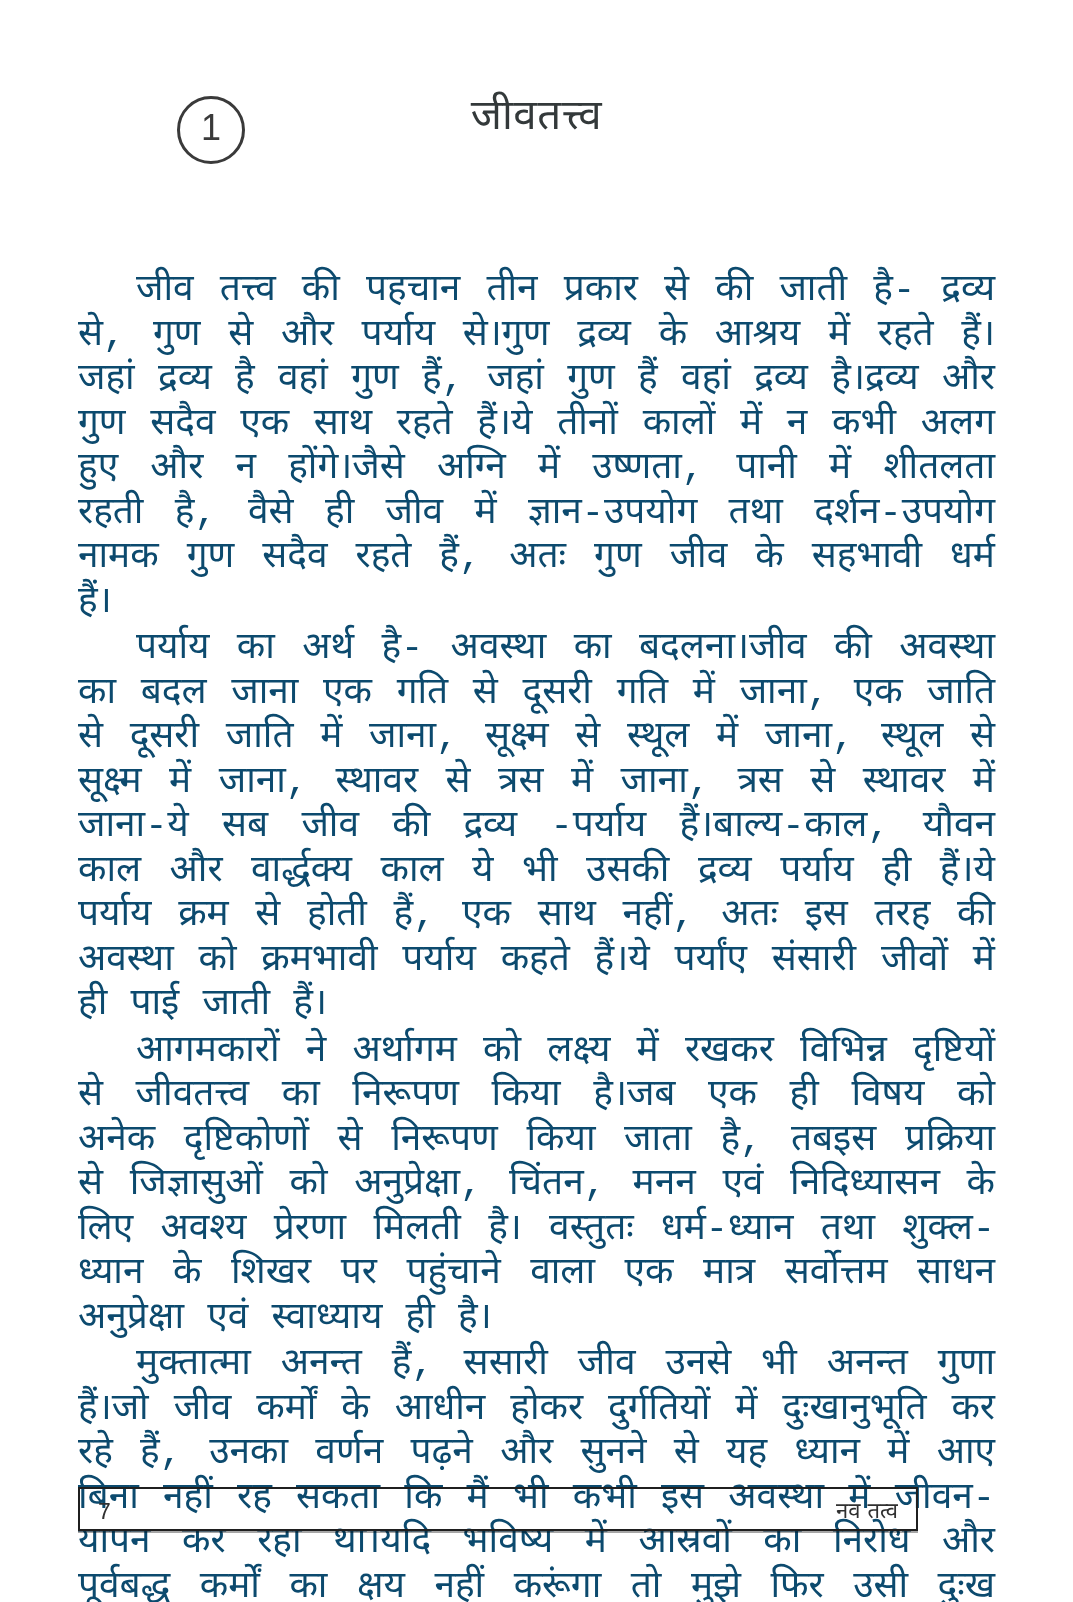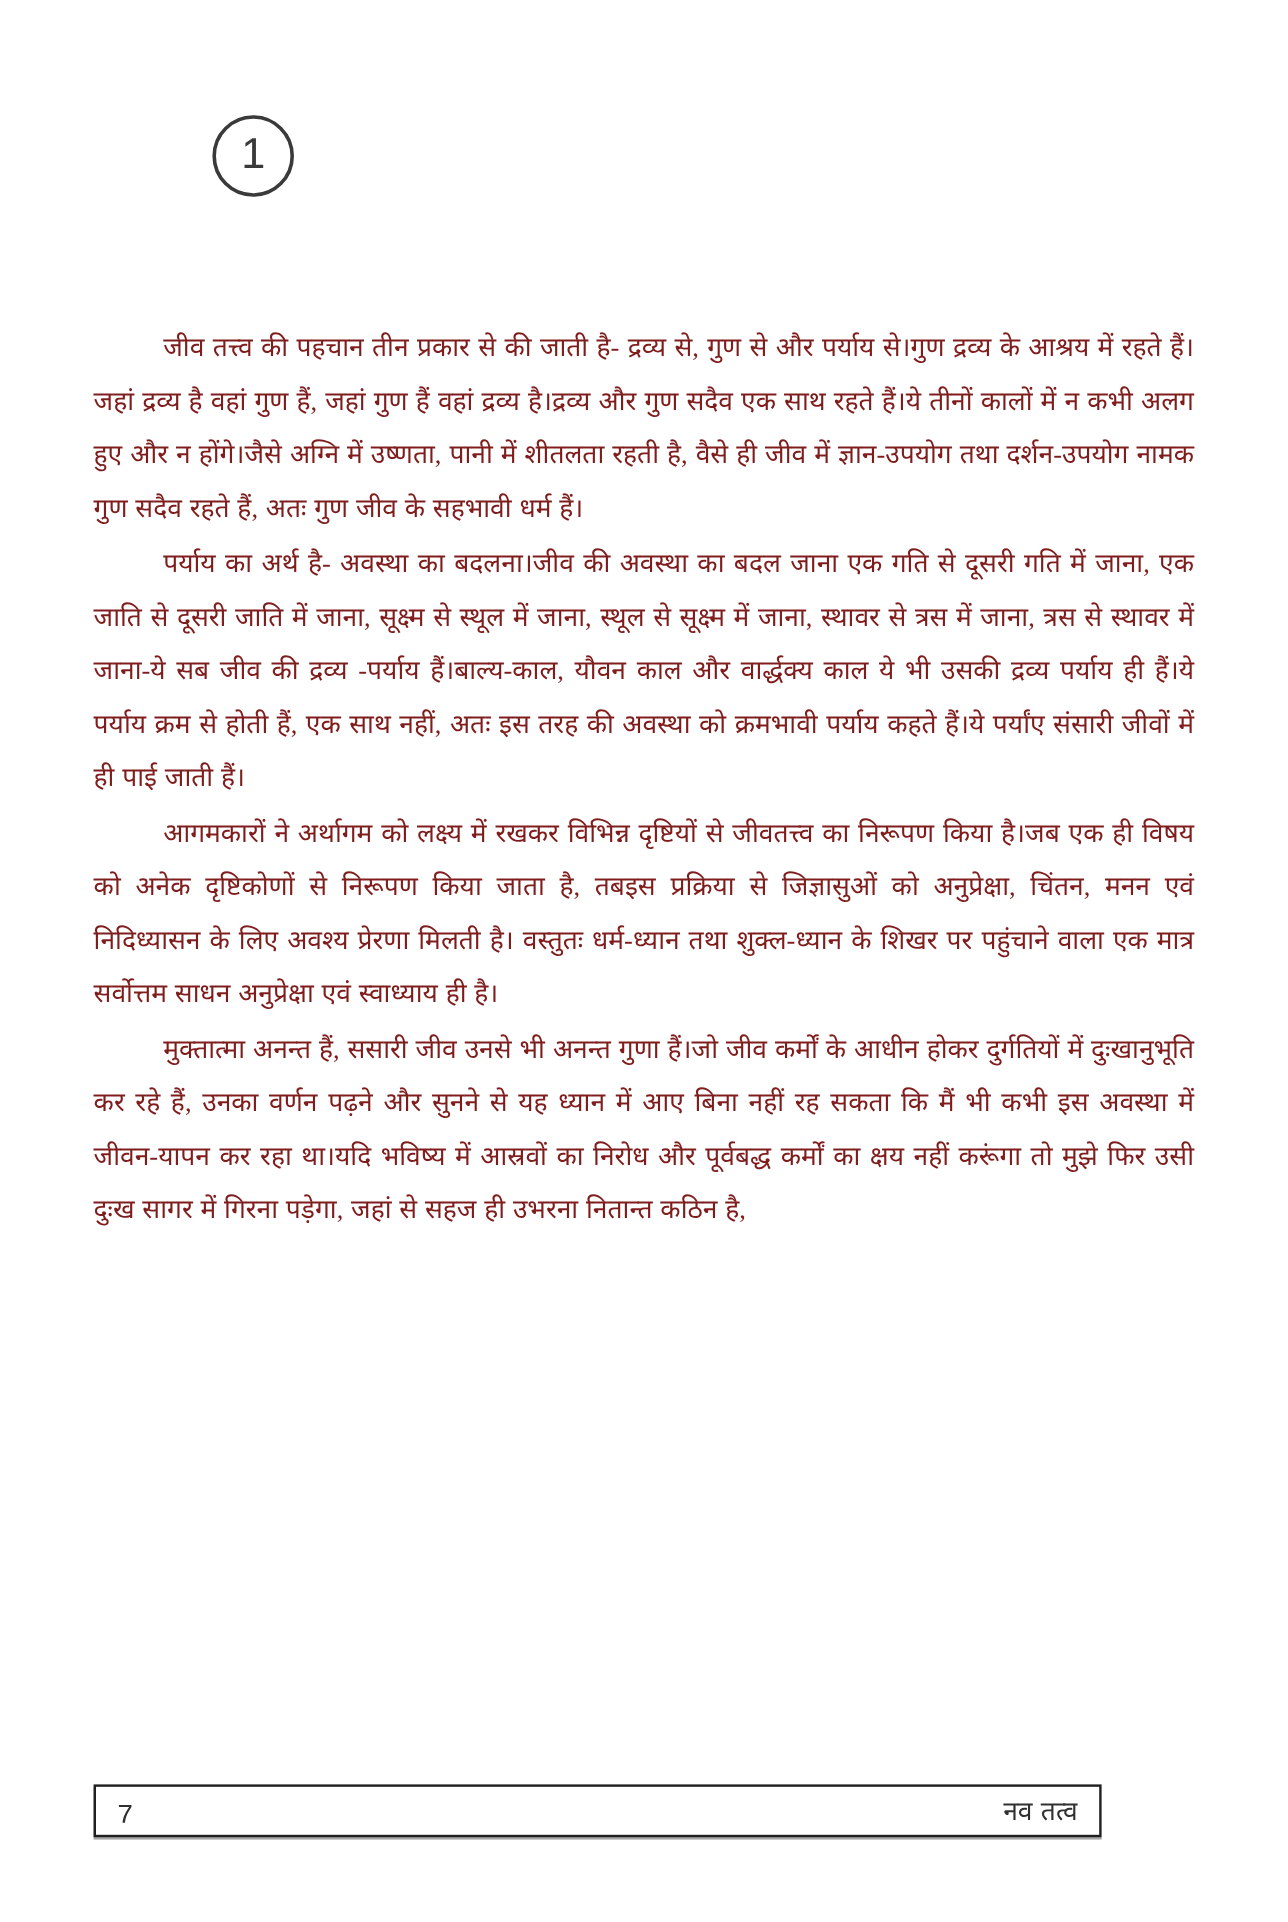--- a/index.html
+++ b/index.html
@@ -70,26 +70,26 @@
   
   .content {
     position: absolute;
     left: 78px;
     top: 268px;
     width: 917px;
   }
   .para {
     margin: 0 0 2px 0;
     text-indent: 58px;
-    font-size: 22px;
+    font-size: 37px;
     line-height: 44.5px;
     text-align: justify;
     text-justify: inter-word;
-    color: #7f1d1d;
-    font-family: Liberation Serif, serif;
+    color: #0c4a6e;
+    font-family: Liberation Mono, monospace;
     word-spacing: 1px;
   }
   .para:last-child { margin-bottom: 16px; }
 
   
   .footer {
     position: absolute;
     left: 78px;
     top: 1487px;
     width: 840px;
@@ -122,20 +122,21 @@
 </style>
 </head>
 <body>
 
 <div class="page">
 
   <div class="header">
     <div class="chapter-badge">
       <span class="chapter-badge-number">1</span>
     </div>
+    <div class="chapter-title">जीवतत्त्व</div>
   </div>
 
   <div class="content">
     <p class="para">जीव तत्त्व की पहचान तीन प्रकार से की जाती है- द्रव्य से, गुण से और पर्याय से।गुण द्रव्य के आश्रय में रहते हैं।जहां द्रव्य है वहां गुण हैं, जहां गुण हैं वहां द्रव्य है।द्रव्य और गुण सदैव एक साथ रहते हैं।ये तीनों कालों में न कभी अलग हुए और न होंगे।जैसे अग्नि में उष्णता, पानी में शीतलता रहती है, वैसे ही जीव में ज्ञान-उपयोग तथा दर्शन-उपयोग नामक गुण सदैव रहते हैं, अतः गुण जीव के सहभावी धर्म हैं।</p>
     <p class="para">पर्याय का अर्थ है- अवस्था का बदलना।जीव की अवस्था का बदल जाना एक गति से दूसरी गति में जाना, एक जाति से दूसरी जाति में जाना, सूक्ष्म से स्थूल में जाना, स्थूल से सूक्ष्म में जाना, स्थावर से त्रस में जाना, त्रस से स्थावर में जाना-ये सब जीव की द्रव्य -पर्याय हैं।बाल्य-काल, यौवन काल और वार्द्धक्य काल ये भी उसकी द्रव्य पर्याय ही हैं।ये पर्याय क्रम से होती हैं, एक साथ नहीं, अतः इस तरह की अवस्था को क्रमभावी पर्याय कहते हैं।ये पर्यांए संसारी जीवों में ही पाई जाती हैं।</p>
     <p class="para">आगमकारों ने अर्थागम को लक्ष्य में रखकर विभिन्न दृष्टियों से जीवतत्त्व का निरूपण किया है।जब एक ही विषय को अनेक दृष्टिकोणों से निरूपण किया जाता है, तबइस प्रक्रिया से जिज्ञासुओं को अनुप्रेक्षा, चिंतन, मनन एवं निदिध्यासन के लिए अवश्य प्रेरणा मिलती है। वस्तुतः धर्म-ध्यान तथा शुक्ल-ध्यान के शिखर पर पहुंचाने वाला एक मात्र सर्वोत्तम साधन अनुप्रेक्षा एवं स्वाध्याय ही है।</p>
     <p class="para">मुक्तात्मा अनन्त हैं, ससारी जीव उनसे भी अनन्त गुणा हैं।जो जीव कर्मों के आधीन होकर दुर्गतियों में दुःखानुभूति कर रहे हैं, उनका वर्णन पढ़ने और सुनने से यह ध्यान में आए बिना नहीं रह सकता कि मैं भी कभी इस अवस्था में जीवन-यापन कर रहा था।यदि भविष्य में आस्रवों का निरोध और पूर्वबद्ध कर्मों का क्षय नहीं करूंगा तो मुझे फिर उसी दुःख सागर में गिरना पड़ेगा, जहां से सहज ही उभरना नितान्त कठिन है,</p>
   </div>
 
   <div class="footer">

